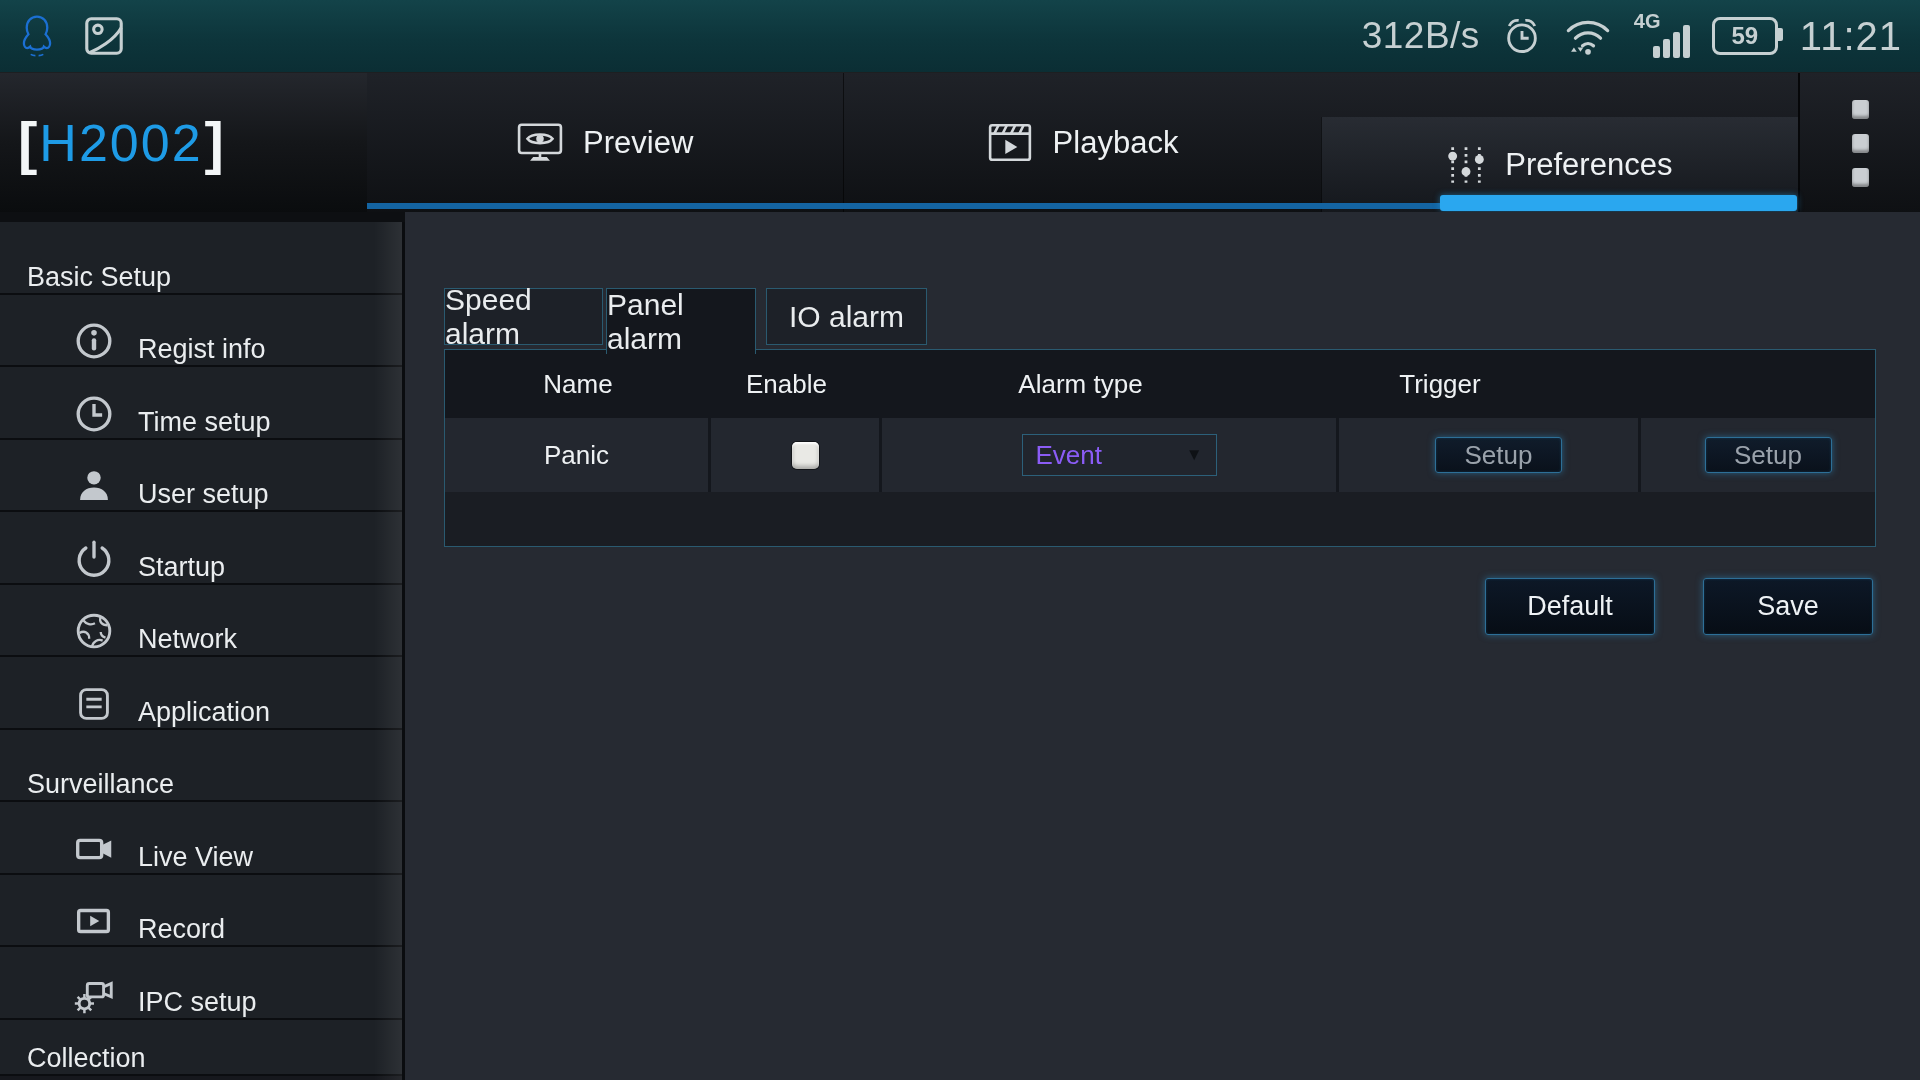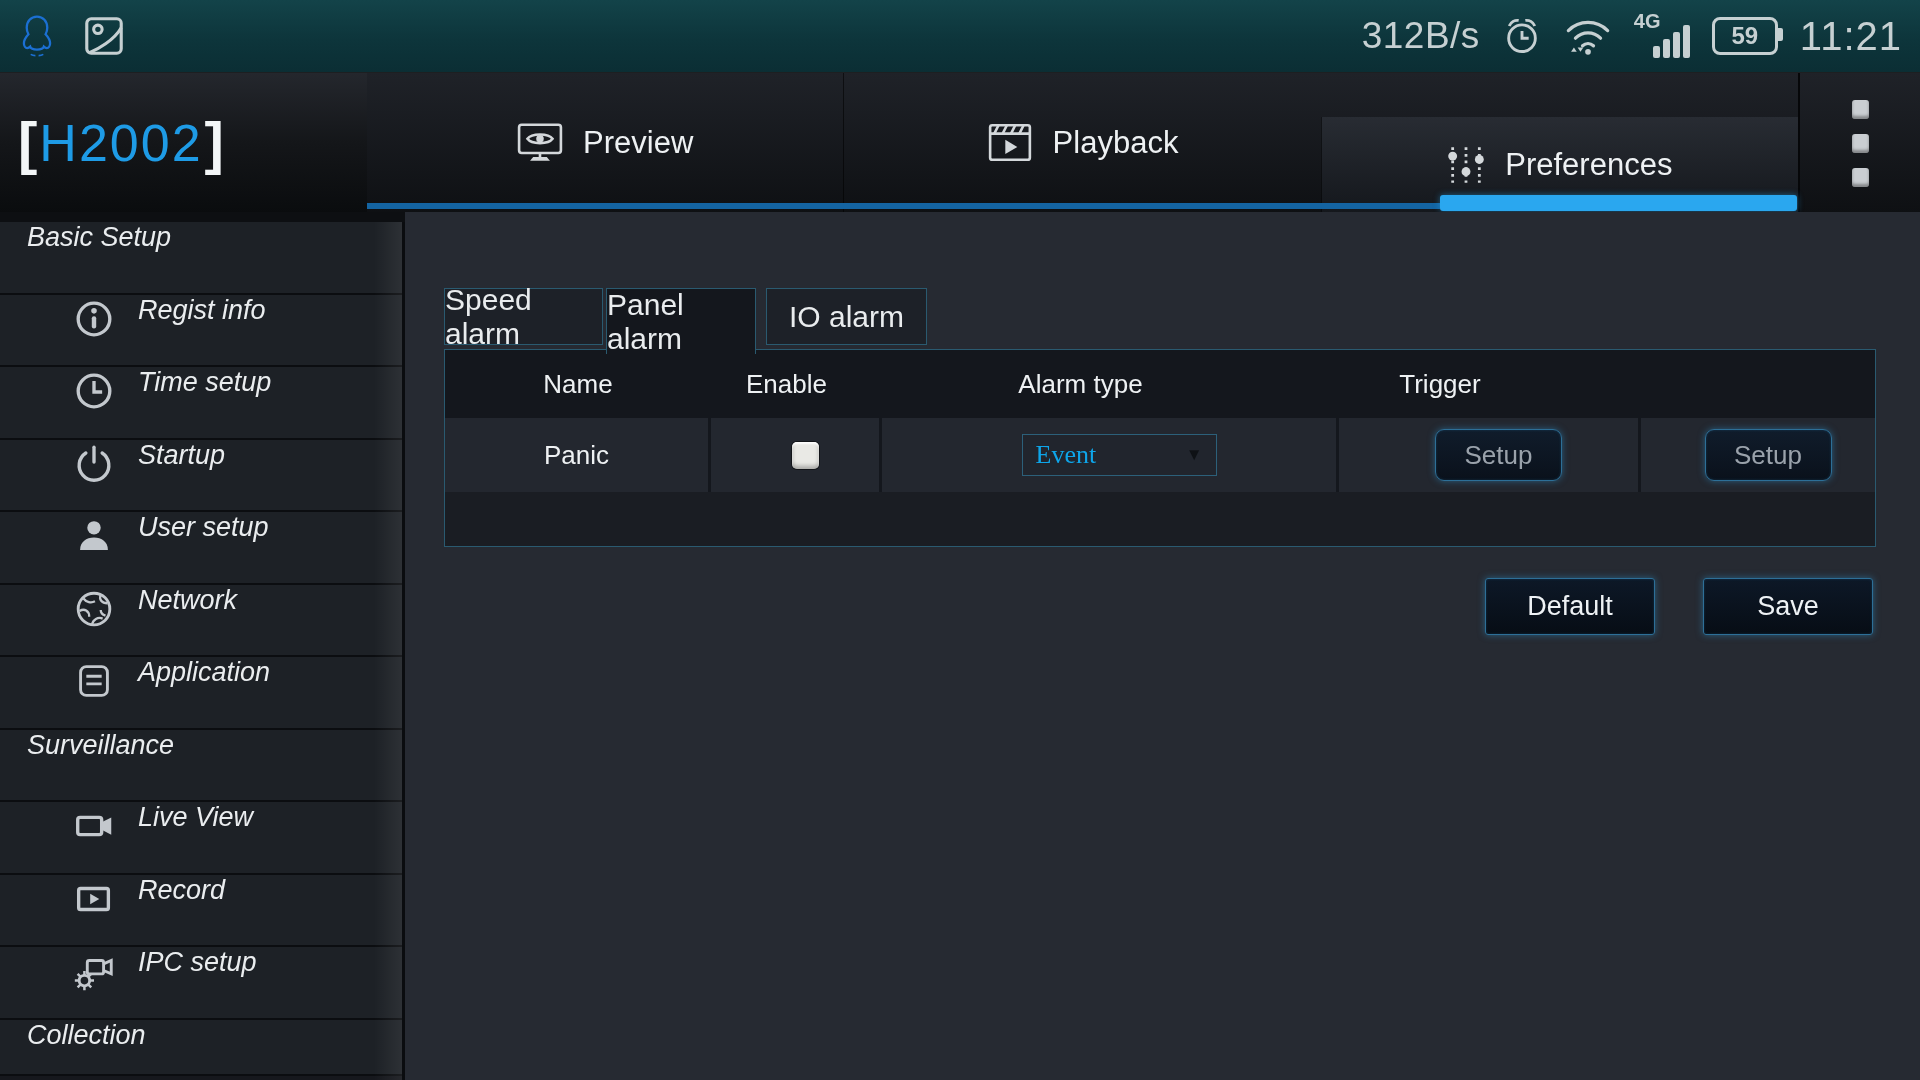--- a/index.html
+++ b/index.html
@@ -58,21 +58,21 @@
 
   .header-gap{left:0;top:212px;width:1920px;height:10px;background:#0d0f12;}
 
   
   .sidebar{left:0;top:222px;width:405px;height:858px;background:#1d2126;
     display:flex;flex-direction:column;}
   .sidebar::after{content:"";position:absolute;right:0;top:0;bottom:0;width:28px;
     background:linear-gradient(90deg,rgba(255,255,255,0),rgba(255,255,255,.07));
     border-right:3px solid #0a0c0f;pointer-events:none;}
   .side-row{height:72.5px;box-sizing:border-box;border-bottom:2px solid #0b0d10;
-    display:flex;align-items:flex-start;flex:none;font-style:italic;}
+    display:flex;align-items:flex-end;flex:none;}
   .side-row.section{padding-left:27px;font-size:27px;color:#eaedef;}
   .side-row.item{padding-left:70px;font-size:27px;color:#eaedef;cursor:default;}
   .side-row.last{height:56px;}
   .sicon{width:48px;height:48px;display:flex;align-items:center;justify-content:center;
     margin-right:20px;flex:none;}
   .side-fill{flex:1;background:#16181d;}
 
   
   .main{left:405px;top:212px;width:1515px;height:868px;background:#262a32;}
   .atab{position:absolute;top:76px;height:57px;box-sizing:border-box;
@@ -93,28 +93,28 @@
   .tc.c3{width:282px;}
   .tc.c4{flex:1;}
   .thead .tc{font-size:26px;color:#eef1f3;}
   .trow .tc{border-right:3px solid #14171d;font-size:26px;color:#eef1f3;}
   .trow .tc:last-child{border-right:none;}
 
   .checkbox{width:27px;height:27px;background:#e9e9e5;border-radius:5px;cursor:pointer;
     box-shadow:inset 0 2px 2px rgba(255,255,255,.95), inset 0 -3px 4px rgba(0,0,0,.28), 0 0 0 1px rgba(0,0,0,.45);}
   .dropdown{width:195px;height:42px;border:1px solid #2c607a;box-sizing:border-box;
     display:flex;align-items:center;padding:0 13px;cursor:pointer;background:rgba(0,0,0,.04);}
-  .dd-text{font-size:26px;color:#0ea5e9;font-family:Liberation Serif, serif;}
+  .dd-text{font-size:26px;color:#8b5cf6;}
   .dd-arrow{margin-left:auto;font-size:17px;color:#0e1115;}
 
   .glowbtn{border:1px solid #2d6f97;border-radius:3px;cursor:pointer;
     background:linear-gradient(180deg,#101c2b 0%,#0a111b 100%);
     box-shadow:0 0 7px rgba(45,140,195,.55), inset 0 0 3px rgba(45,140,195,.25);
     display:flex;align-items:center;justify-content:center;}
-  .setup-btn{width:127px;height:52px;font-size:26px;color:#9aa2ab;border-radius:9px;}
+  .setup-btn{width:127px;height:36px;font-size:26px;color:#9aa2ab;}
   .action-btn{position:absolute;top:366px;width:170px;height:57px;font-size:27px;color:#eef2f5;
     background:linear-gradient(180deg,#0d1827 0%,#070d15 100%);}
 
   svg{display:block;}
 </style>
 </head>
 <body>
 
 <div class="abs statusbar">
   <div class="sb-left">
@@ -251,36 +251,36 @@
       <svg width="46" height="46" viewBox="0 0 48 48" fill="none" stroke="#c3c8cd" stroke-width="3.5">
         <circle cx="24" cy="24" r="16.5"></circle>
         <path d="M24 13.5V25h8.5"></path>
       </svg>
     </span>
     <span>Time setup</span>
   </div>
 
   <div class="side-row item">
     <span class="sicon">
+      <svg width="46" height="46" viewBox="0 0 48 48" fill="#c3c8cd">
+        <circle cx="24" cy="15.5" r="7"></circle>
+        <path d="M9.5 38.5C9.5 30 16 25.5 24 25.5s14.5 4.5 14.5 13z"></path>
+      </svg>
+    </span>
+    <span>User setup</span>
+  </div>
+
+  <div class="side-row item">
+    <span class="sicon">
       <svg width="46" height="46" viewBox="0 0 48 48" fill="none" stroke="#c3c8cd" stroke-width="3.5" stroke-linecap="round">
         <path d="M15.5 12.5a15.5 15.5 0 1 0 17 0"></path>
         <path d="M24 6.5V22"></path>
       </svg>
     </span>
     <span>Startup</span>
-  </div>
-
-  <div class="side-row item">
-    <span class="sicon">
-      <svg width="46" height="46" viewBox="0 0 48 48" fill="#c3c8cd">
-        <circle cx="24" cy="15.5" r="7"></circle>
-        <path d="M9.5 38.5C9.5 30 16 25.5 24 25.5s14.5 4.5 14.5 13z"></path>
-      </svg>
-    </span>
-    <span>User setup</span>
   </div>
 
   <div class="side-row item">
     <span class="sicon">
       <svg width="46" height="46" viewBox="0 0 48 48" fill="none" stroke="#c3c8cd" stroke-width="3">
         <circle cx="24" cy="24" r="16.5"></circle>
         <path d="M13 13c3 4 8 5 12 3M9 26c5-3 10 0 10 6M31 9c-2 5 1 9 7 9M22 40c1-5 6-8 11-6M36 31c-3-1-5-3-5-6" stroke-width="2.4"></path>
       </svg>
     </span>
     <span>Network</span>

